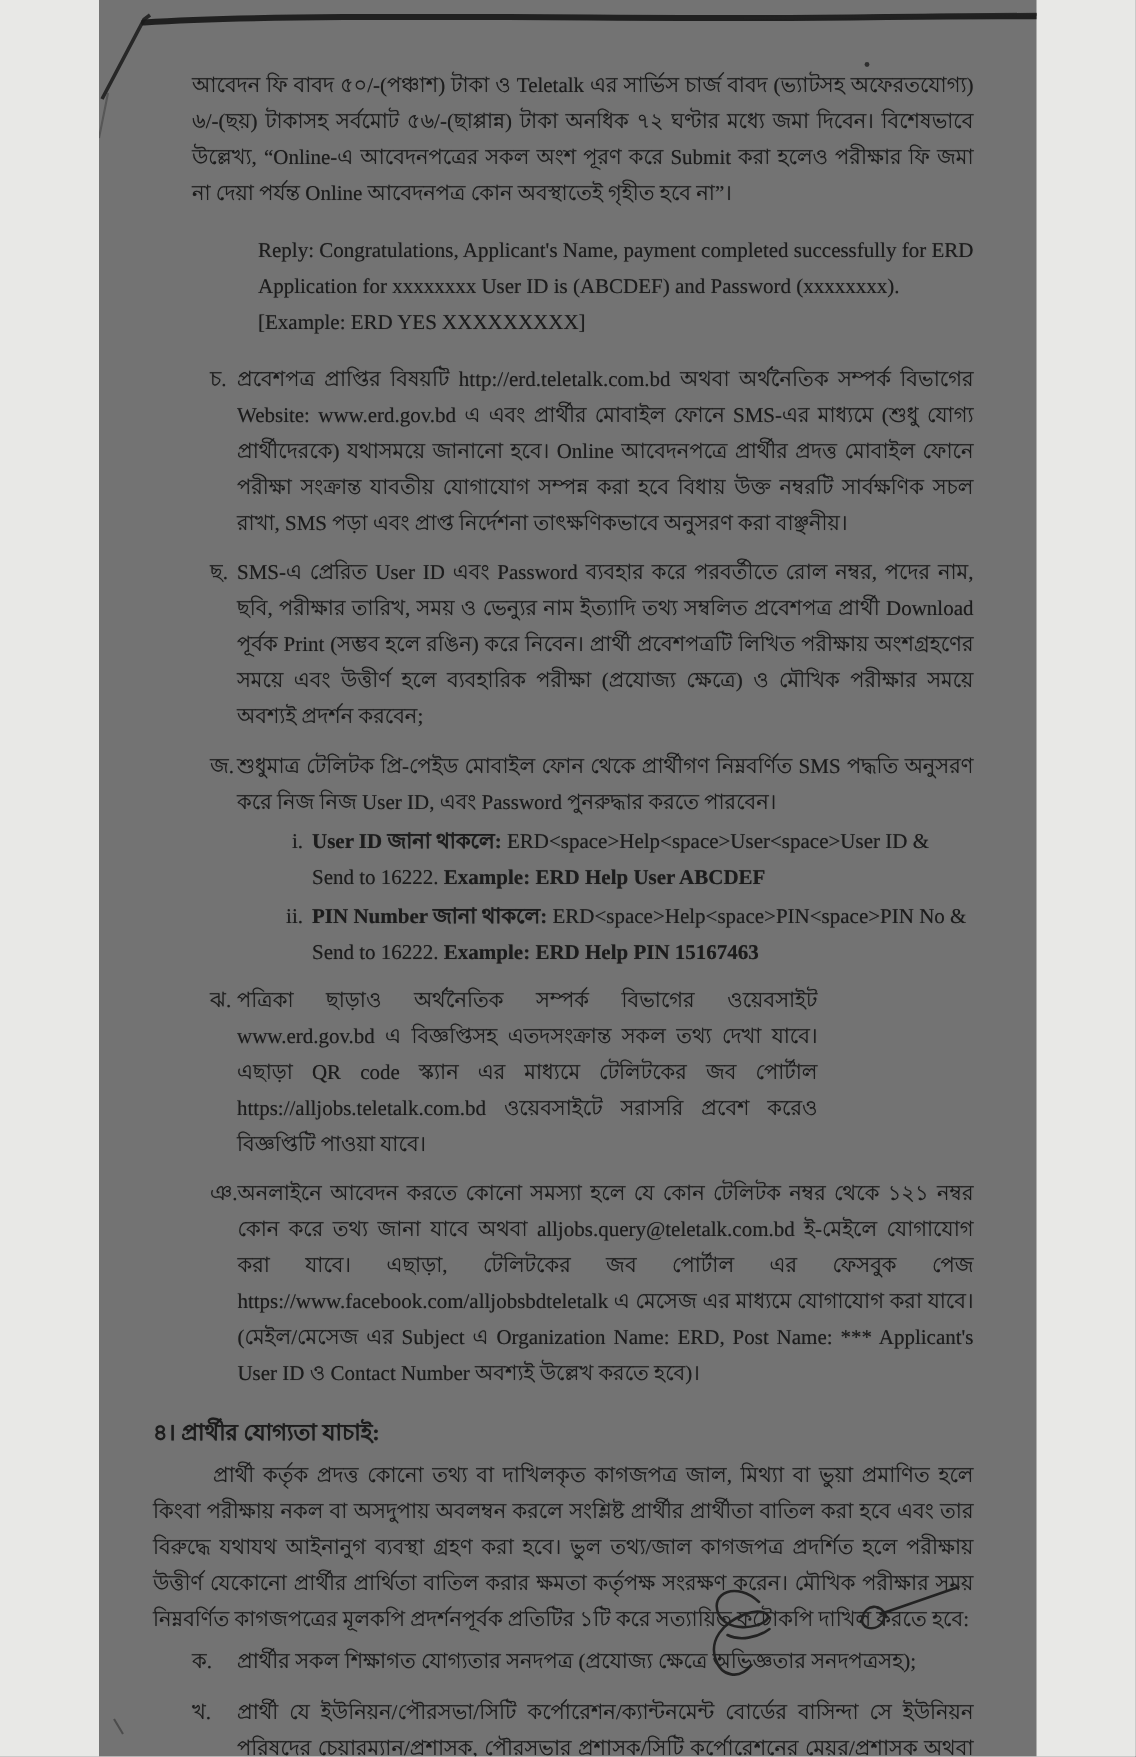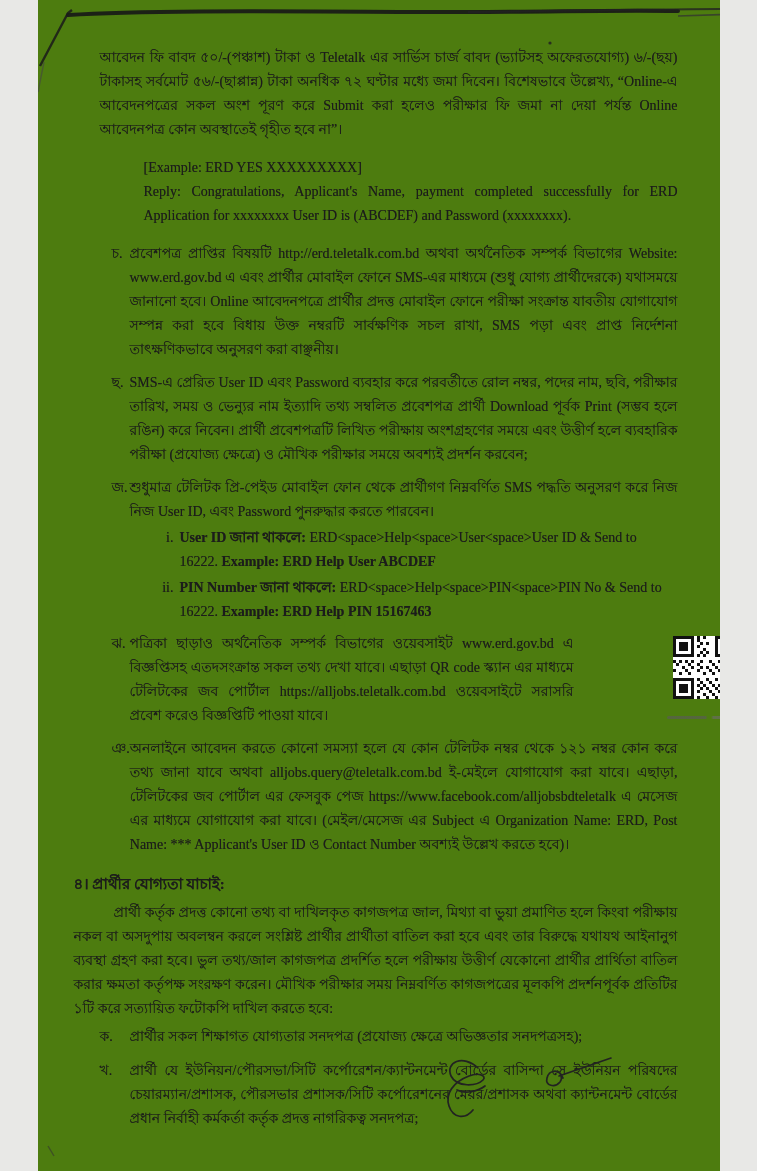--- a/index.html
+++ b/index.html
@@ -1,18 +1,18 @@
 <!DOCTYPE html>
 <html><head>
 <meta charset="utf-8">
 <style>
   html,body{margin:0;padding:0;background:#e8e8e6;}
   .page{
-    position:relative;width:682px;height:1171px;margin:0 auto;
-    background:#4d7c0f;overflow:hidden;
+    position:relative;width:625px;height:1171px;margin:0 auto;
+    background:#737373;overflow:hidden;
     font-family:"Liberation Serif","DejaVu Serif",serif;
     color:#1c1c1c;font-size:14px;line-height:24px;
     text-shadow:0 0 .45px rgba(20,20,20,.55);
   }
   .content{position:absolute;left:62px;right:42px;top:46px;}
   p{margin:0;}
   .b{font-weight:bold;}
   .u{}
   .just{text-align:justify;}
   .intro{margin-bottom:10px;}
@@ -59,22 +59,22 @@
   </svg>
 
   <div class="content">
 
     <p class="intro just"><span>আবেদন ফি বাবদ ৫০/-(পঞ্চাশ) টাকা ও Teletalk এর সার্ভিস চার্জ বাবদ (ভ্যাটসহ অফেরতযোগ্য) ৬/-(ছয়) টাকাসহ সর্বমোট ৫৬/-(ছাপ্পান্ন) টাকা অনধিক ৭২ ঘণ্টার মধ্যে জমা দিবেন। বিশেষভাবে উল্লেখ্য, “Online-এ আবেদনপত্রের সকল অংশ পূরণ করে Submit করা হলেও পরীক্ষার ফি জমা না দেয়া পর্যন্ত Online আবেদনপত্র কোন অবস্থাতেই গৃহীত হবে না”।</span></p>
 
     <div class="sms-block">
     </div>
 
     <div class="sms-block">
+      <p class="sms-sub just">Reply: Congratulations, Applicant's Name, payment completed successfully for ERD Application for xxxxxxxx User ID is (ABCDEF) and Password (xxxxxxxx).</p>
       <p class="sms-sub">[Example: ERD YES XXXXXXXXX]</p>
-      <p class="sms-sub just">Reply: Congratulations, Applicant's Name, payment completed successfully for ERD Application for xxxxxxxx User ID is (ABCDEF) and Password (xxxxxxxx).</p>
     </div>
 
     <div class="list">
 
       <div class="list-item">
         <span class="marker">চ.</span>
         <span class="body just"><span>প্রবেশপত্র প্রাপ্তির বিষয়টি </span><span class="u">http://erd.teletalk.com.bd</span><span> অথবা অর্থনৈতিক সম্পর্ক বিভাগের Website: </span><span class="u">www.erd.gov.bd</span><span> এ এবং প্রার্থীর মোবাইল ফোনে SMS-এর মাধ্যমে (শুধু যোগ্য প্রার্থীদেরকে) যথাসময়ে জানানো হবে। Online আবেদনপত্রে প্রার্থীর প্রদত্ত মোবাইল ফোনে পরীক্ষা সংক্রান্ত যাবতীয় যোগাযোগ সম্পন্ন করা হবে বিধায় উক্ত নম্বরটি সার্বক্ষণিক সচল রাখা, SMS পড়া এবং প্রাপ্ত নির্দেশনা তাৎক্ষণিকভাবে অনুসরণ করা বাঞ্ছনীয়।</span></span>
       </div>
 
       <div class="list-item">

